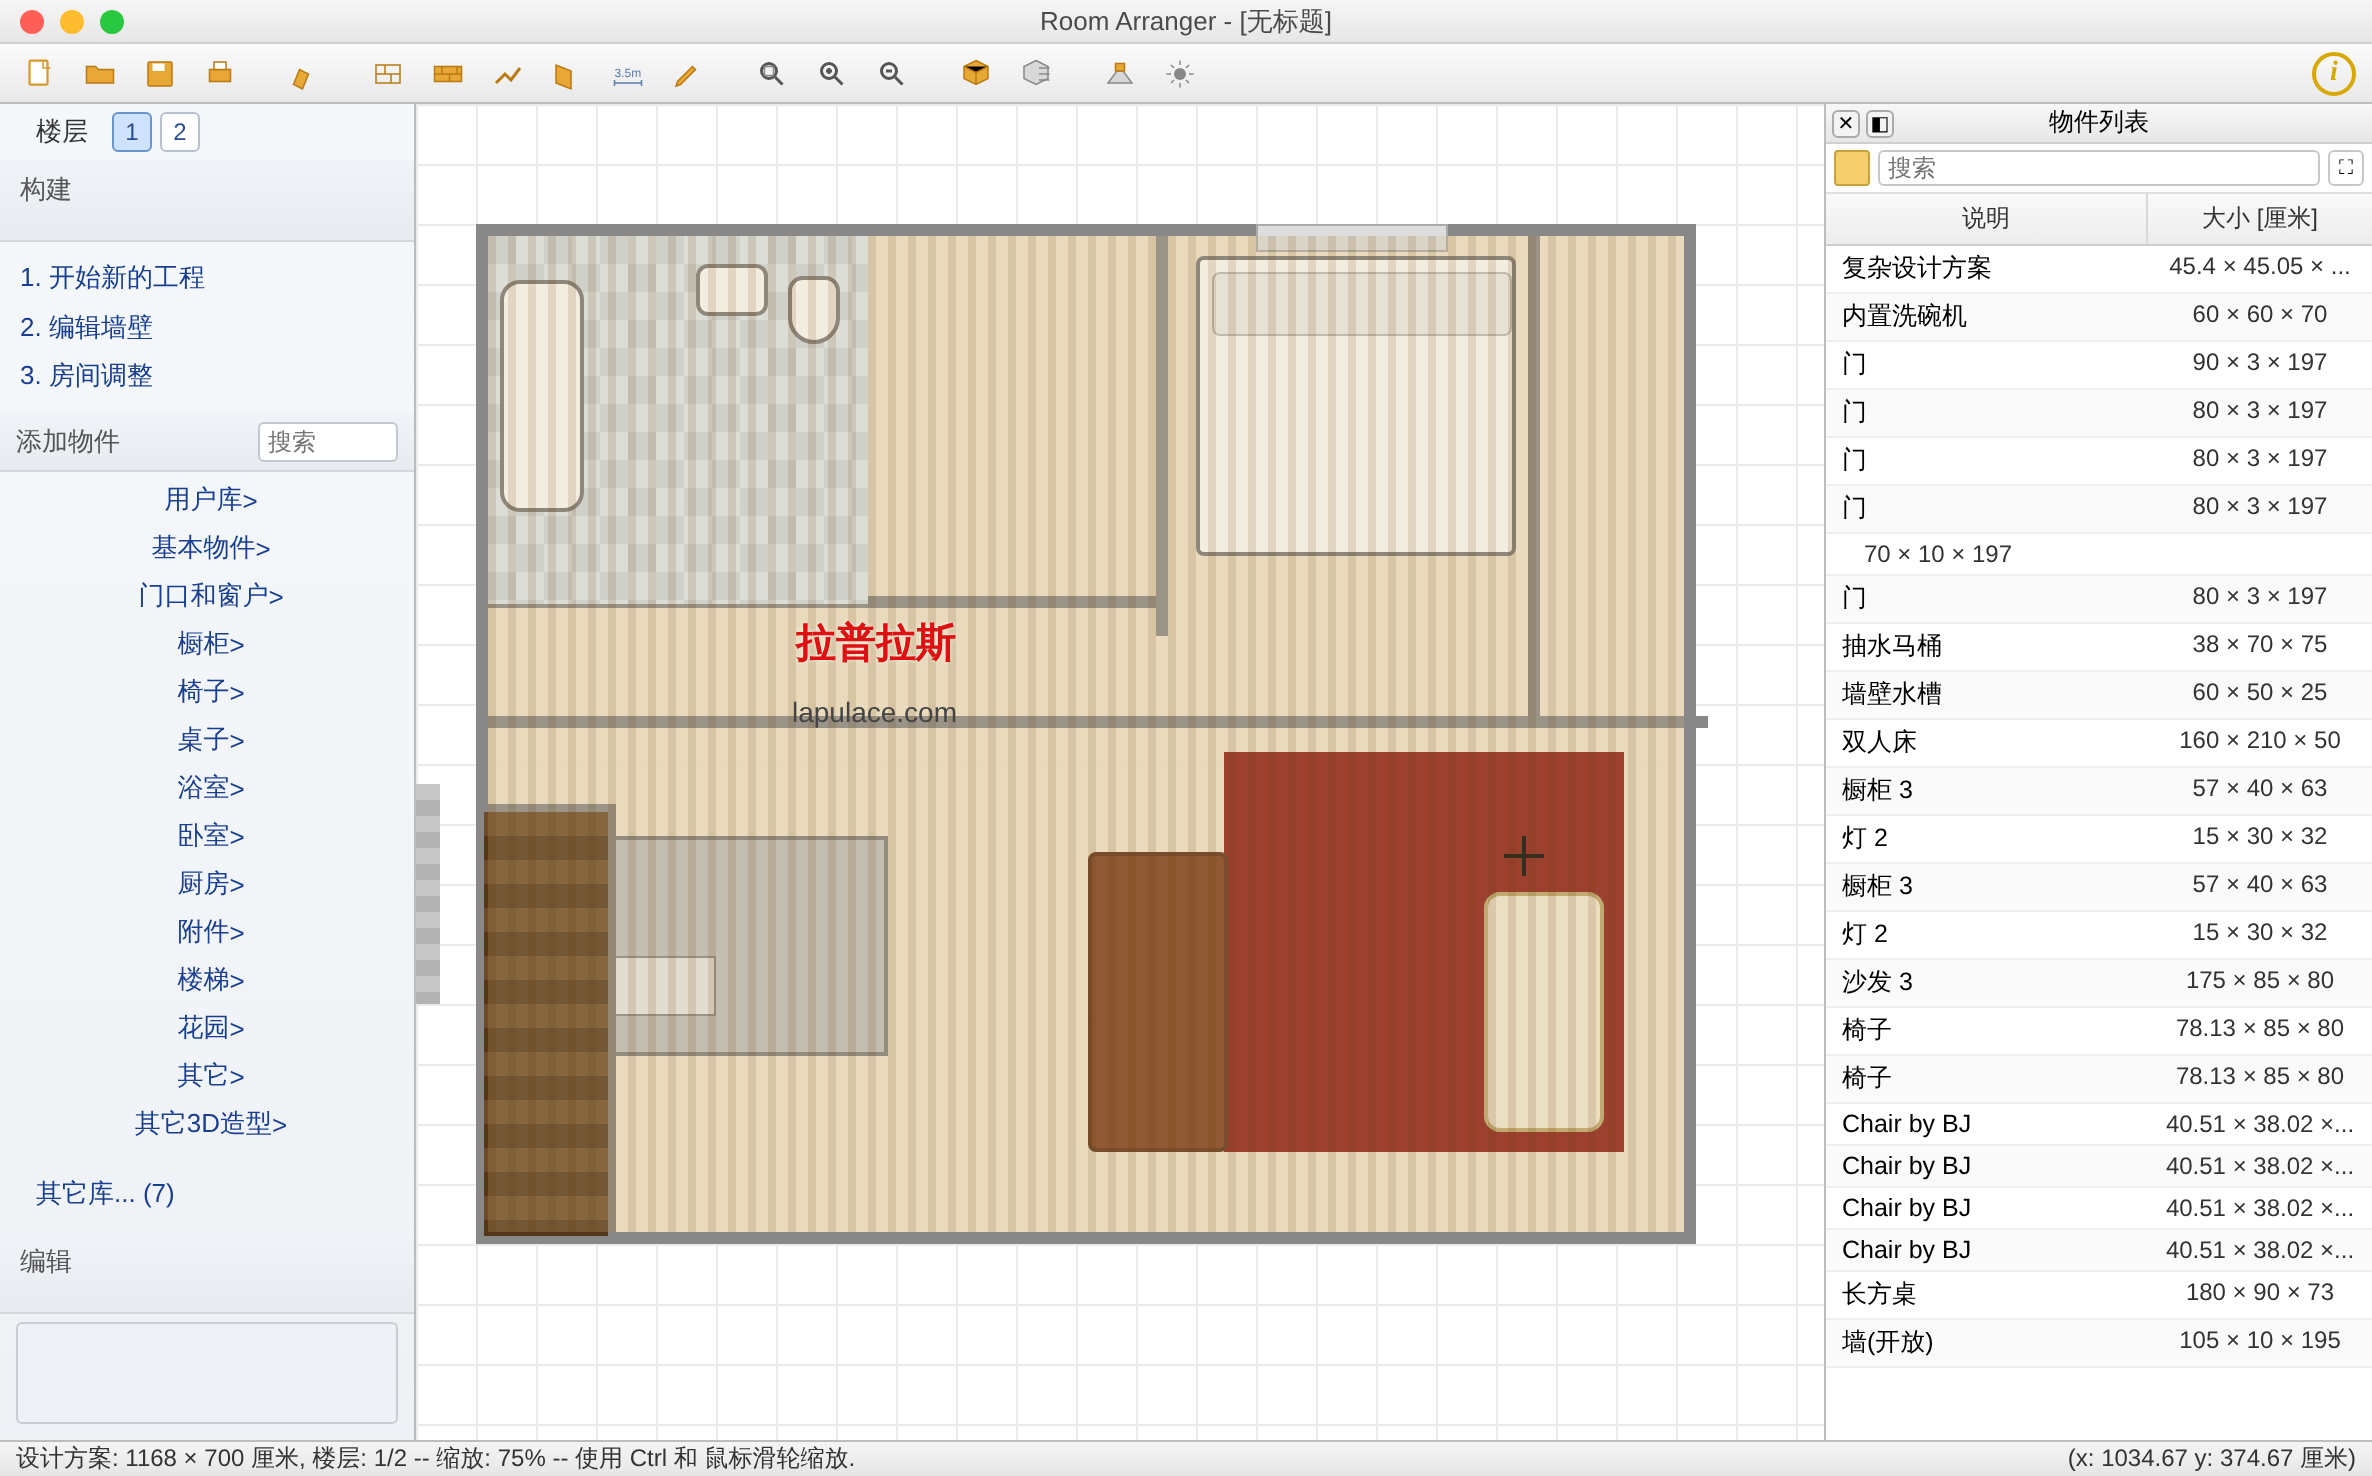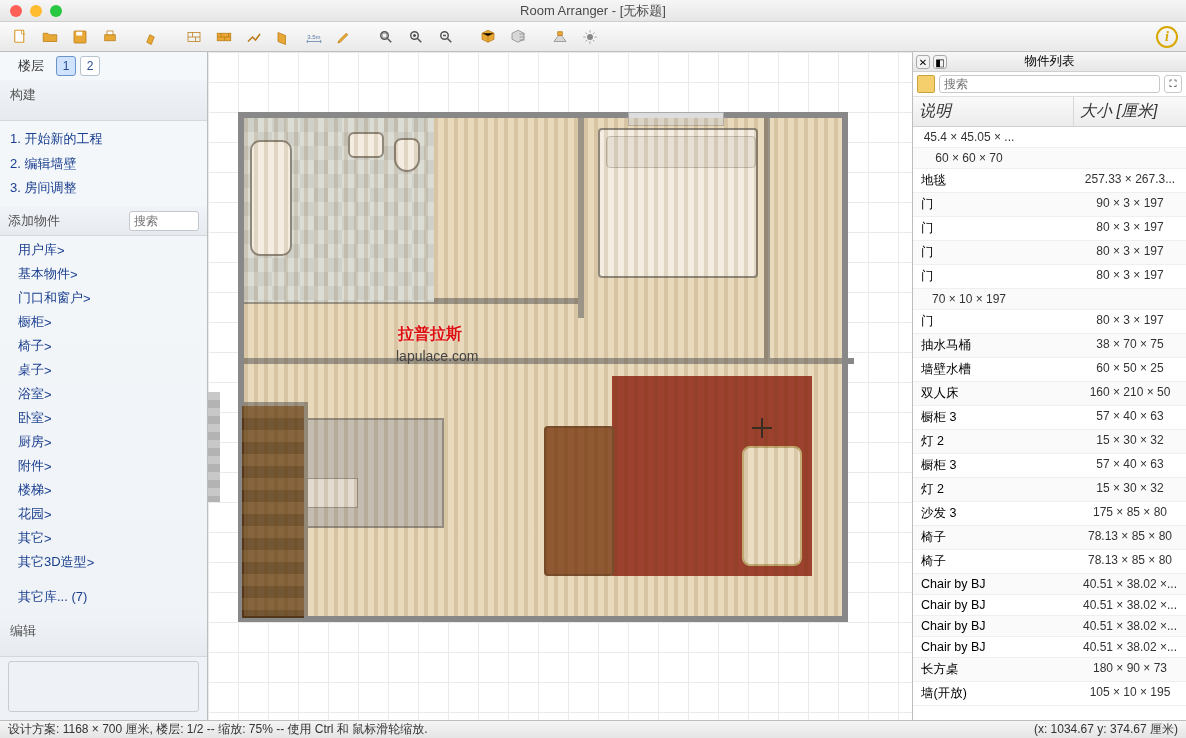--- a/index.html
+++ b/index.html
@@ -25,21 +25,21 @@
 
 .left { width: 208px; background: linear-gradient(#f5f8fb,#eef2f6); border-right: 1px solid #bcbcbc; display: flex; flex-direction: column; font-size: 13px; color: #333; }
 .section-head { padding: 6px 10px 16px 10px; color: #555; border-bottom: 1px solid #d4d8dc; background: linear-gradient(#f0f3f7,#e7ebf0); }
 .floor-row { display: flex; align-items: center; gap: 6px; padding: 4px 18px; }
 .floor-btn { min-width: 20px; height: 20px; border: 1px solid #b8c2cc; border-radius: 3px; background: #fff; display: flex; align-items: center; justify-content: center; font-size: 12px; color: #2a4d8f; }
 .floor-btn.active { background: #cfe3ff; border-color: #6b93cc; }
 .steps { padding: 6px 10px; color: #1a3f8f; line-height: 1.9; }
 .add-row { display: flex; align-items: center; padding: 4px 8px; gap: 6px; }
 .add-row input { flex: 1; height: 20px; border: 1px solid #c4c8cc; border-radius: 3px; padding: 0 4px; font-size: 12px; }
 .cat-list { padding: 2px 0; overflow: auto; }
-.cat-item { display: flex; justify-content: flex-start; align-items: center; padding: 3px 14px 3px 18px; color: #1a3f8f; cursor: default; }
+.cat-item { display: flex; justify-content: center; align-items: center; padding: 3px 14px 3px 18px; color: #1a3f8f; cursor: default; }
 .cat-item .chev { color: #1a3f8f; }
 .other-lib { padding: 10px 18px; color: #1a3f8f; }
 .edit-box { margin: 4px 8px 8px 8px; height: 54px; border: 1px solid #c9cdd2; border-radius: 3px; background: #eef1f5; }
 
 
 .canvas-wrap { flex: 1; position: relative; background: #fff; overflow: hidden; }
 .canvas-wrap::before { content:""; position:absolute; inset:0; background-image: linear-gradient(#eaeaea 1px, transparent 1px), linear-gradient(90deg,#eaeaea 1px, transparent 1px); background-size: 30px 30px; }
 .plan { position: absolute; left: 30px; top: 60px; width: 610px; height: 510px; border: 6px solid #888; background: #f1e6cf; }
 .plan::after { content:""; position:absolute; inset:0; background: repeating-linear-gradient(90deg, rgba(168,134,82,.35) 0 4px, rgba(210,182,132,.25) 4px 10px); }
 .pwall { position:absolute; background:#888; }
@@ -57,37 +57,37 @@
 .rug { position:absolute; right:30px; bottom:40px; width:200px; height:200px; background:#8a1a12; }
 .sofa { position:absolute; right:40px; bottom:50px; width:60px; height:120px; background:#f3ecd8; border:2px solid #bca76b; border-radius:8px; }
 .table { position:absolute; left:300px; bottom:40px; width:70px; height:150px; background:#7a3a18; border:2px solid #5a2a10; border-radius:4px; }
 .kitchen { position:absolute; left:40px; top:300px; width:160px; height:110px; background:#bfbfbf; border:2px solid #7d7d7d; }
 .ksink { position:absolute; left:60px; top:360px; width:54px; height:30px; background:#e8e8e8; border:1px solid #888; }
 .stairs { position:absolute; left:-6px; bottom:-6px; width:70px; height:220px; background: repeating-linear-gradient(#6d4b28 0 12px, #543719 12px 24px); border:4px solid #888; }
 .movecursor { position:absolute; right:70px; top:300px; width:20px; height:20px; }
 .movecursor::before, .movecursor::after { content:""; position:absolute; background:#000; }
 .movecursor::before { left:9px; top:0; width:2px; height:20px; }
 .movecursor::after { left:0; top:9px; width:20px; height:2px; }
-.watermark { position:absolute; left:190px; top:272px; color:#d11; font-weight:bold; font-size:16px; text-shadow:0 0 2px rgba(255,255,255,.7); pointer-events:none; z-index:5; }
+.watermark { position:absolute; left:190px; top:256px; color:#d11; font-weight:bold; font-size:20px; text-shadow:0 0 2px rgba(255,255,255,.7); pointer-events:none; z-index:5; }
 .watermark2 { position:absolute; left:188px; top:296px; color:#444; font-size:14px; z-index:5; }
 .phantom { position:absolute; left:-2px; top:340px; width:14px; height:110px; background: repeating-linear-gradient(#c8c8c8 0 8px,#b3b3b3 8px 16px); }
 .phantom2 { position:absolute; right:118px; top:-6px; width:96px; height:14px; background:#ddd; border:1px solid #aaa; }
 
 
 .right { width: 274px; background: #fff; border-left: 1px solid #bdbdbd; display: flex; flex-direction: column; font-size: 12.5px; }
 .right-title { height: 20px; background: linear-gradient(#f7f7f7,#e7e7e7); border-bottom: 1px solid #cfcfcf; display:flex; align-items:center; justify-content:center; position:relative; }
 .right-title .closebtn, .right-title .pinbtn { position:absolute; top:3px; width:14px; height:14px; border:1px solid #aaa; border-radius:3px; display:flex; align-items:center; justify-content:center; font-size:10px; background:#f3f3f3; }
 .right-title .closebtn { left:3px; }
 .right-title .pinbtn { left:20px; }
 .search-row { display:flex; align-items:center; padding:3px 4px; gap:4px; border-bottom:1px solid #e0e0e0; }
 .search-row .chip { width:18px; height:18px; background:#f6cf6d; border:1px solid #caa23c; border-radius:2px; }
 .search-row input { flex:1; height:18px; border:1px solid #c8c8c8; border-radius:3px; padding:0 4px; font-size:12px; }
 .search-row .expand { width:18px; height:18px; border:1px solid #c8c8c8; border-radius:3px; display:flex; align-items:center; justify-content:center; font-size:10px; }
 .headers { display:flex; border-bottom:1px solid #cfcfcf; background:linear-gradient(#fafafa,#ececec); }
-.headers div { padding:4px 6px; font-size:16px; color:#333; text-align:left;font-style:italic; }
+.headers div { padding:4px 6px; font-size:12px; color:#333; text-align:center; }
 .hc1 { flex: 1; border-right:1px solid #d8d8d8; }
 .hc2 { width: 112px; }
 .obj-list { flex:1; overflow:auto; }
 .obj-row { display:flex; border-bottom:1px solid #efefef; }
 .obj-row:nth-child(even){ background:#fafafa; }
 .obj-row .c1 { flex:1; padding:3px 8px; white-space:nowrap; overflow:hidden; text-overflow:ellipsis; }
 .obj-row .c2 { width:112px; padding:3px 4px; text-align:center; font-size:12px; color:#333; white-space:nowrap; overflow:hidden; text-overflow:ellipsis; }
 
 
 .status { height: 18px; background: linear-gradient(#f5f5f5,#e5e5e5); border-top: 1px solid #bdbdbd; display:flex; align-items:flex-end; justify-content:space-between; padding:0 8px; font-size:12px; color:#333; }
@@ -339,28 +339,26 @@
       <div class="chip"></div>
       <input placeholder="搜索" style="">
       <div class="expand">⛶</div>
     </div>
     <div class="headers">
       <div class="hc1">说明</div>
       <div class="hc2">大小 [厘米]</div>
     </div>
     <div class="obj-list" id="objlist">
         <div class="obj-row">
+          <div class="c1">复杂设计方案</div>
           <div class="c2">45.4 × 45.05 × ...</div>
         </div>
         <div class="obj-row">
+          <div class="c1">内置洗碗机</div>
           <div class="c2">60 × 60 × 70</div>
-        </div>
-        <div class="obj-row">
-          <div class="c1">地毯</div>
-          <div class="c2">257.33 × 267.3...</div>
         </div>
         <div class="obj-row">
           <div class="c1">门</div>
           <div class="c2">90 × 3 × 197</div>
         </div>
         <div class="obj-row">
           <div class="c1">门</div>
           <div class="c2">80 × 3 × 197</div>
         </div>
         <div class="obj-row">

